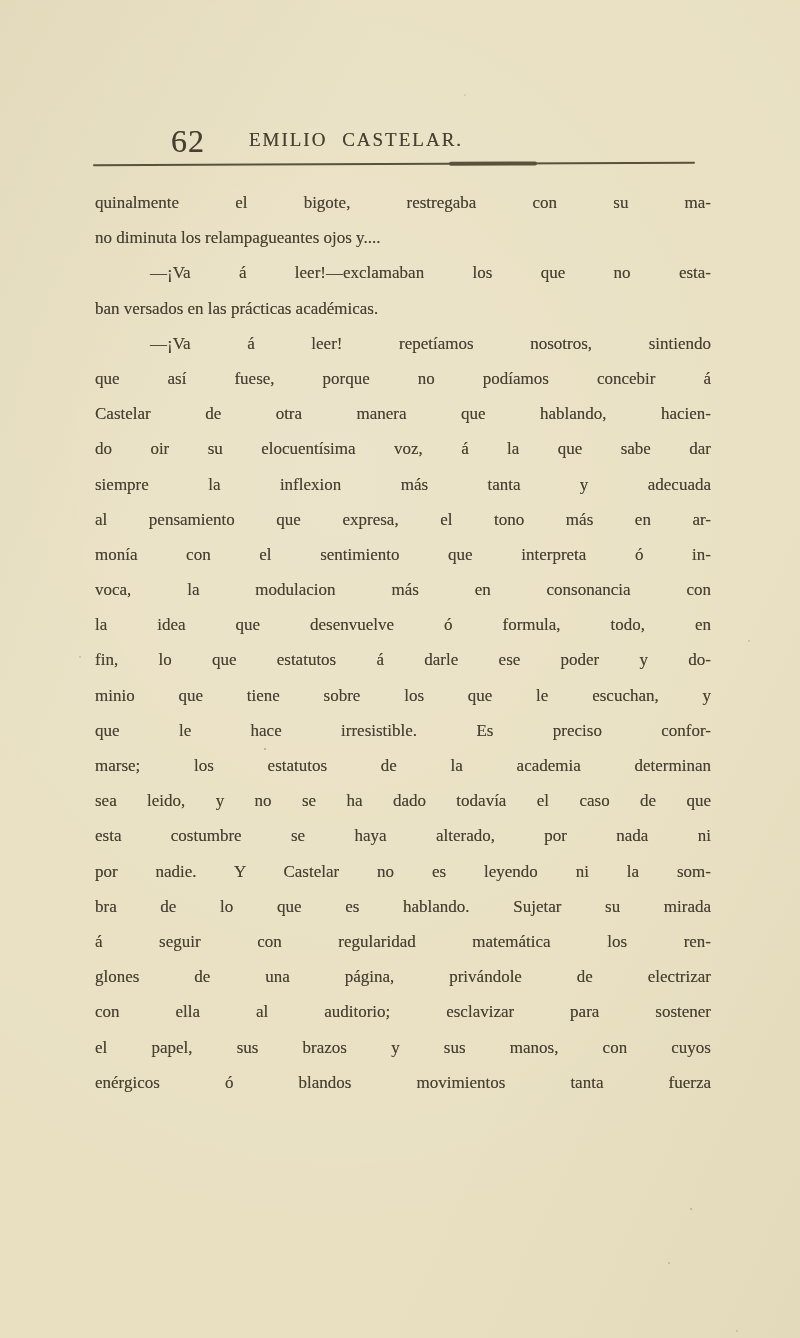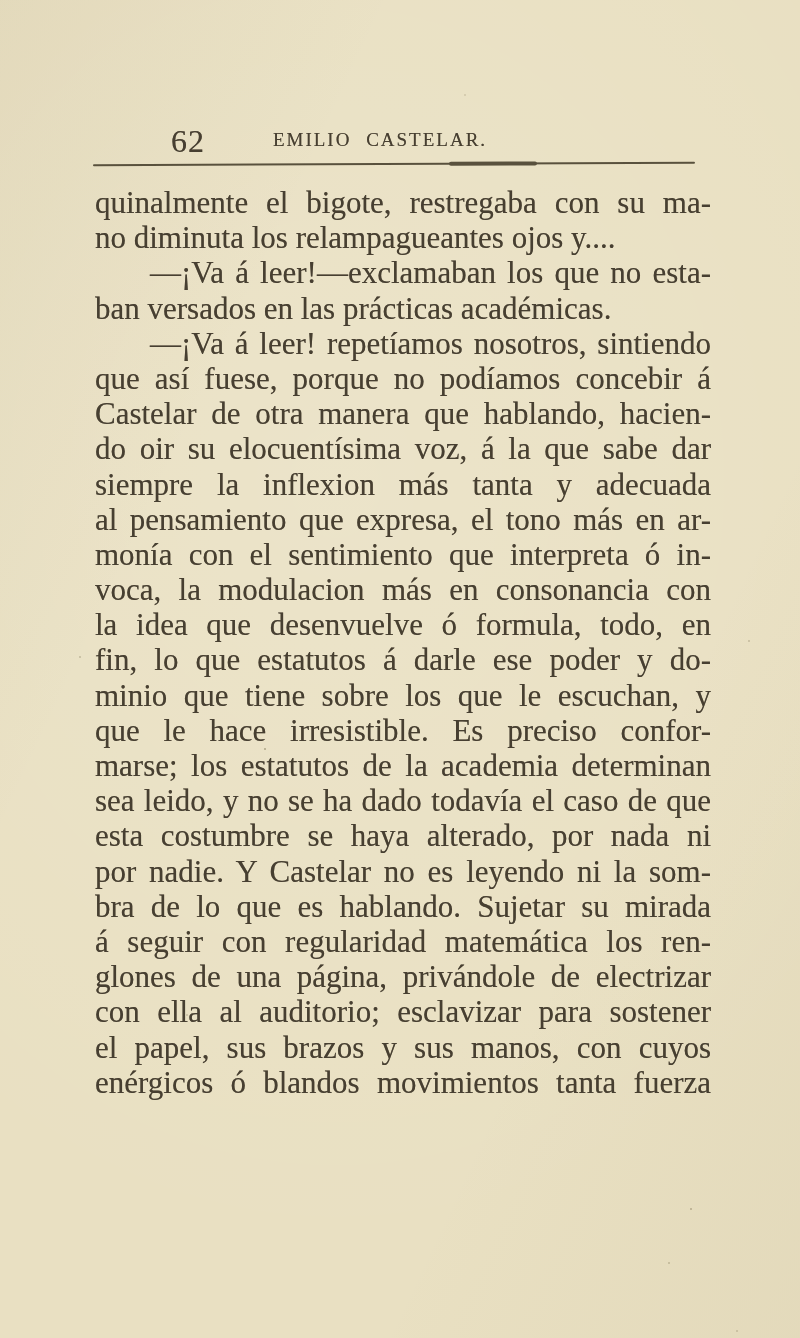--- a/index.html
+++ b/index.html
@@ -52,21 +52,20 @@
   .running-title {
     position: absolute;
     left: 356px;
     top: 129px;
     transform: translateX(-50%);
     font-size: 19px;
     letter-spacing: 2px;
     word-spacing: 8px;
     white-space: nowrap;
     text-shadow: 0 0 0.6px rgba(71,63,49,0.6);
-    margin-left: 24px;
   }
   .rule {
     position: absolute;
     left: 93px;
     top: 163px;
     width: 602px;
     height: 2px;
     background: var(--rule, #59513d);
     transform: rotate(-0.22deg);
     border-radius: 1px;
@@ -78,21 +77,21 @@
     width: 88px;
     height: 4px;
     background: var(--rule, #59513d);
     border-radius: 2px;
   }
   .page-body {
     position: absolute;
     left: 95px;
     top: 185px;
     width: 616px;
-    font-size: 31px;
+    font-size: 17px;
     line-height: 35.2px;
     text-shadow: 0 0 0.55px rgba(71,63,49,0.55);
   }
   .line {
     height: 35.2px;
     text-align: justify;
     text-align-last: justify;
     white-space: normal;
   }
   .line.line-end { text-align-last: left; }

